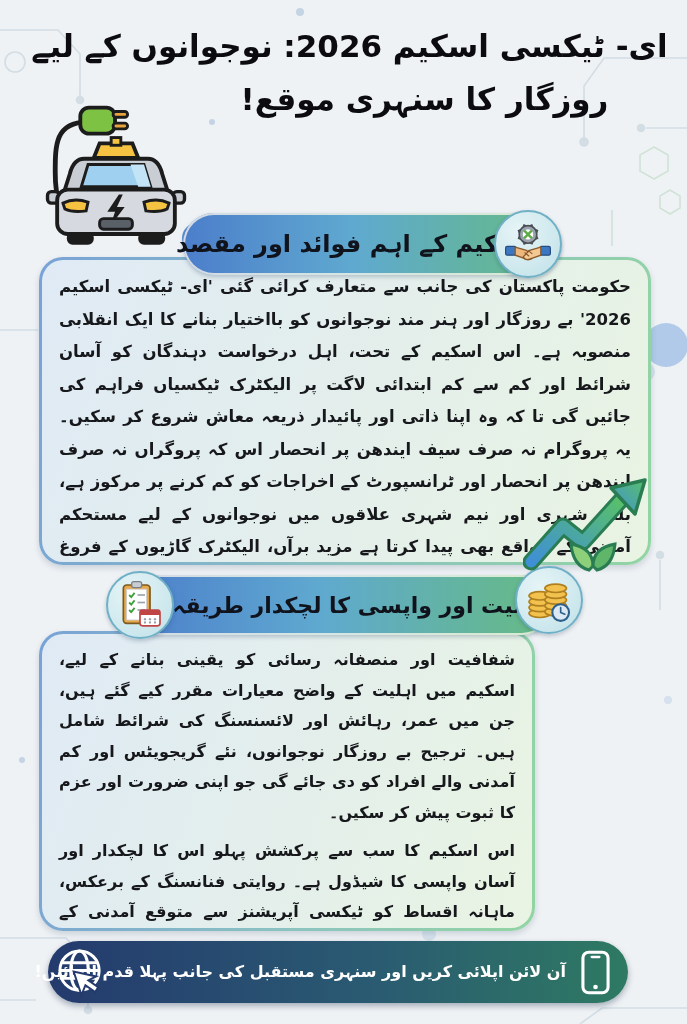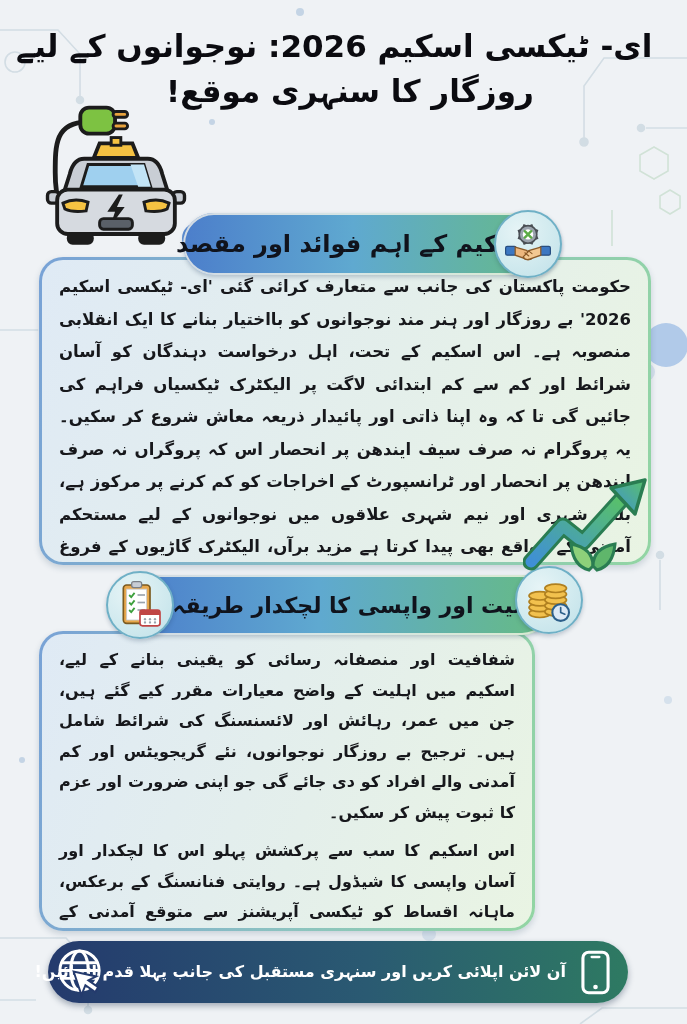--- a/index.html
+++ b/index.html
@@ -4,23 +4,23 @@
 <style>
   * { margin:0; padding:0; box-sizing:border-box; }
   body { background:#9aa0a6; font-family:"DejaVu Sans", sans-serif; }
   .page {
     position:relative; width:687px; height:1024px; margin:0 auto;
     background:#eff2f5; overflow:hidden;
   }
   .bg-pattern { position:absolute; inset:0; z-index:0; }
 
   
-  .title { position:absolute; top:24px; left:16px; right:16px; z-index:2; text-align:left; color:#0b0b10; }
+  .title { position:absolute; top:24px; left:28px; right:16px; z-index:2; text-align:center; color:#0b0b10; }
   .title-line { font-weight:bold; font-size:31px; line-height:45px; white-space:nowrap; }
-  .title-line2 { margin-left:150px; margin-top:0; }
+  .title-line2 { margin-left:150px; margin-top:8px; }
 
   
   .car { position:absolute; left:34px; top:100px; width:164px; height:160px; z-index:2; }
 
   
   .pill {
     position:absolute; z-index:3; border-radius:32px;
     background:linear-gradient(90deg,#4c7ecb 0%, #5fa9d0 45%, #66bb82 100%);
     box-shadow: inset 0 0 0 2px rgba(255,250,235,.75), 0 2px 4px rgba(30,60,90,.25);
     display:flex; align-items:center; justify-content:center;

